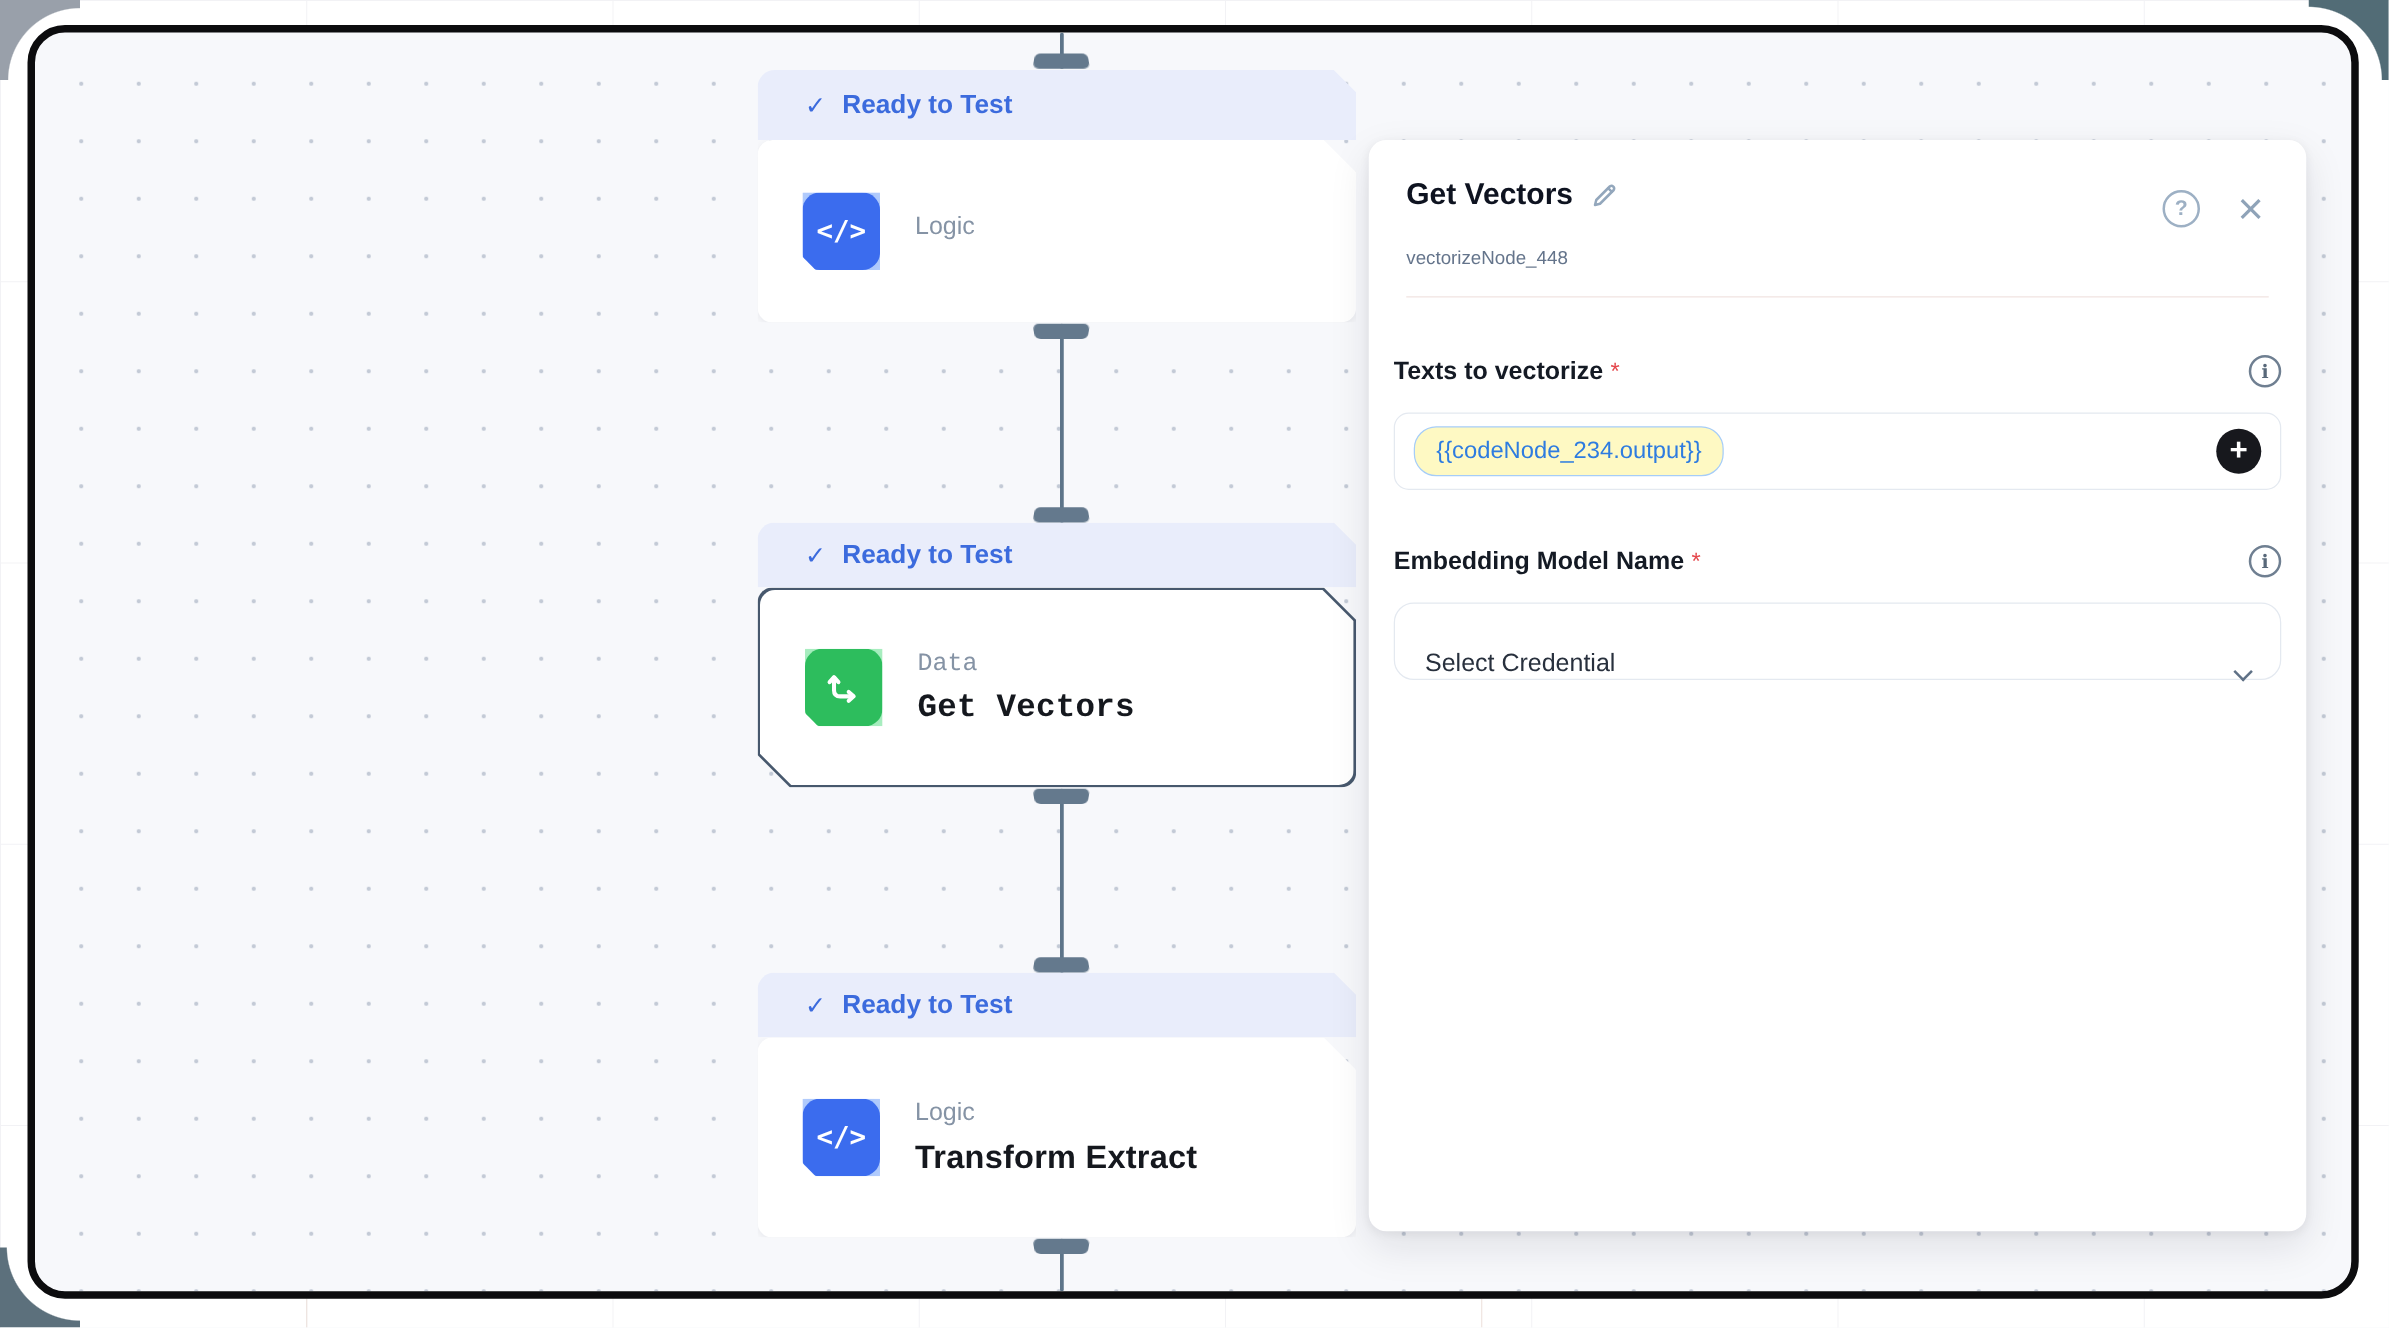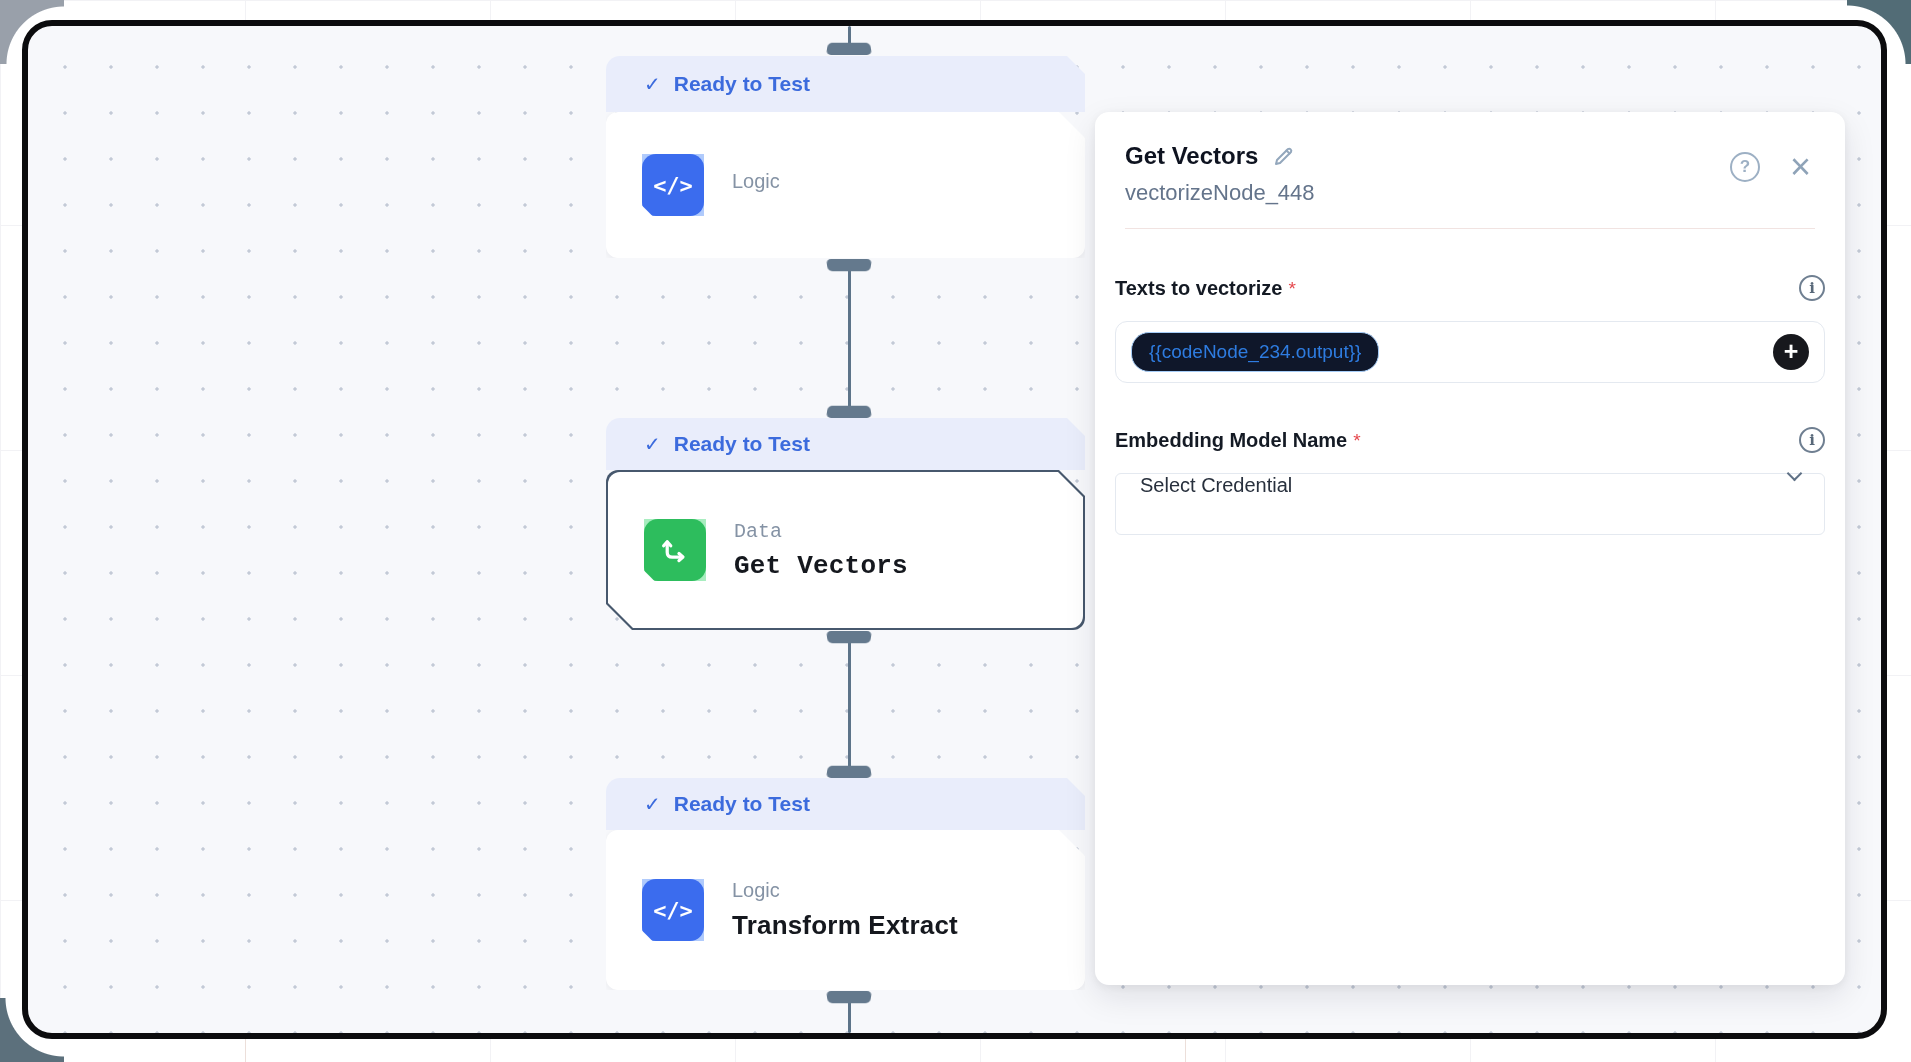--- a/index.html
+++ b/index.html
@@ -90,21 +90,21 @@
   .panel{
     position:absolute; left:1067px; top:86px; width:750px; height:873px;
     background:#ffffff; border-radius:14px; z-index:5;
     box-shadow:0 12px 32px rgba(15,23,42,.10), 0 2px 8px rgba(15,23,42,.06);
   }
   .panel-header{ display:flex; justify-content:space-between; align-items:flex-start;
     padding:30px 34px 0 30px; }
   .panel-title-row{ display:flex; align-items:center; gap:14px; }
   .panel-title{ font-size:24px; font-weight:700; color:#0e1320; }
   .pencil-icon svg{ display:block; }
-  .panel-subtitle{ font-size:22px; color:#64748b; margin-top:10px; }
+  .panel-subtitle{ font-size:15px; color:#64748b; margin-top:28px; }
   .header-icons{ display:flex; align-items:center; gap:30px; margin-top:10px; }
   .help-icon{
     width:30px; height:30px; border:2.5px solid #9db0c4; border-radius:50%;
     color:#9db0c4; font-size:17px; font-weight:700;
     display:flex; align-items:center; justify-content:center;
   }
   .close-icon{ font-size:36px; color:#8fa3b8; line-height:28px; font-weight:400; }
   .divider{ height:1px; background:#f1e3e1; margin:22px 30px 0; }
 
   .section{ padding:0 20px; }
@@ -116,31 +116,31 @@
     color:#586activecolor879; color:#586879; font-size:15px; font-style:normal; font-weight:700;
     display:flex; align-items:center; justify-content:center;
     font-family:"DejaVu Serif","Liberation Serif",serif;
   }
   .token-box{
     margin-top:20px; height:62px; border:1.5px solid #e4e9f0; border-radius:12px;
     display:flex; align-items:center; justify-content:space-between; padding:0 15px;
     background:#fff;
   }
   .token-pill{
-    background:#0f172a; border:1.5px solid #a6cdf8; border-radius:18px;
+    background:#fef9c3; border:1.5px solid #a6cdf8; border-radius:18px;
     color:#2e7ce0; font-size:19px; padding:8px 17px;
   }
   .plus-btn{
     width:36px; height:36px; border-radius:50%; background:#17181d; color:#fff;
     font-size:25px; font-weight:600; display:flex; align-items:center; justify-content:center;
     line-height:0; padding-bottom:2px;
   }
   .select{
-    margin-top:20px; height:62px; border:1.5px solid #e4e9f0; border-radius:6px;
-    display:flex; align-items:flex-start; justify-content:space-between; padding:0 24px;
+    margin-top:20px; height:62px; border:1.5px solid #e4e9f0; border-radius:16px;
+    display:flex; align-items:flex-end; justify-content:space-between; padding:0 24px;
     background:#fff; font-size:20px; color:#28303d;gap:40px;
   }
   .chevron{
     width:11px; height:11px; border-right:2.5px solid #5f7186; border-bottom:2.5px solid #5f7186;
     transform:rotate(45deg); margin-top:-6px;
   }
   .mt44{ margin-top:44px; } .mt46{ margin-top:46px; }
 </style>
 </head>
 <body>

